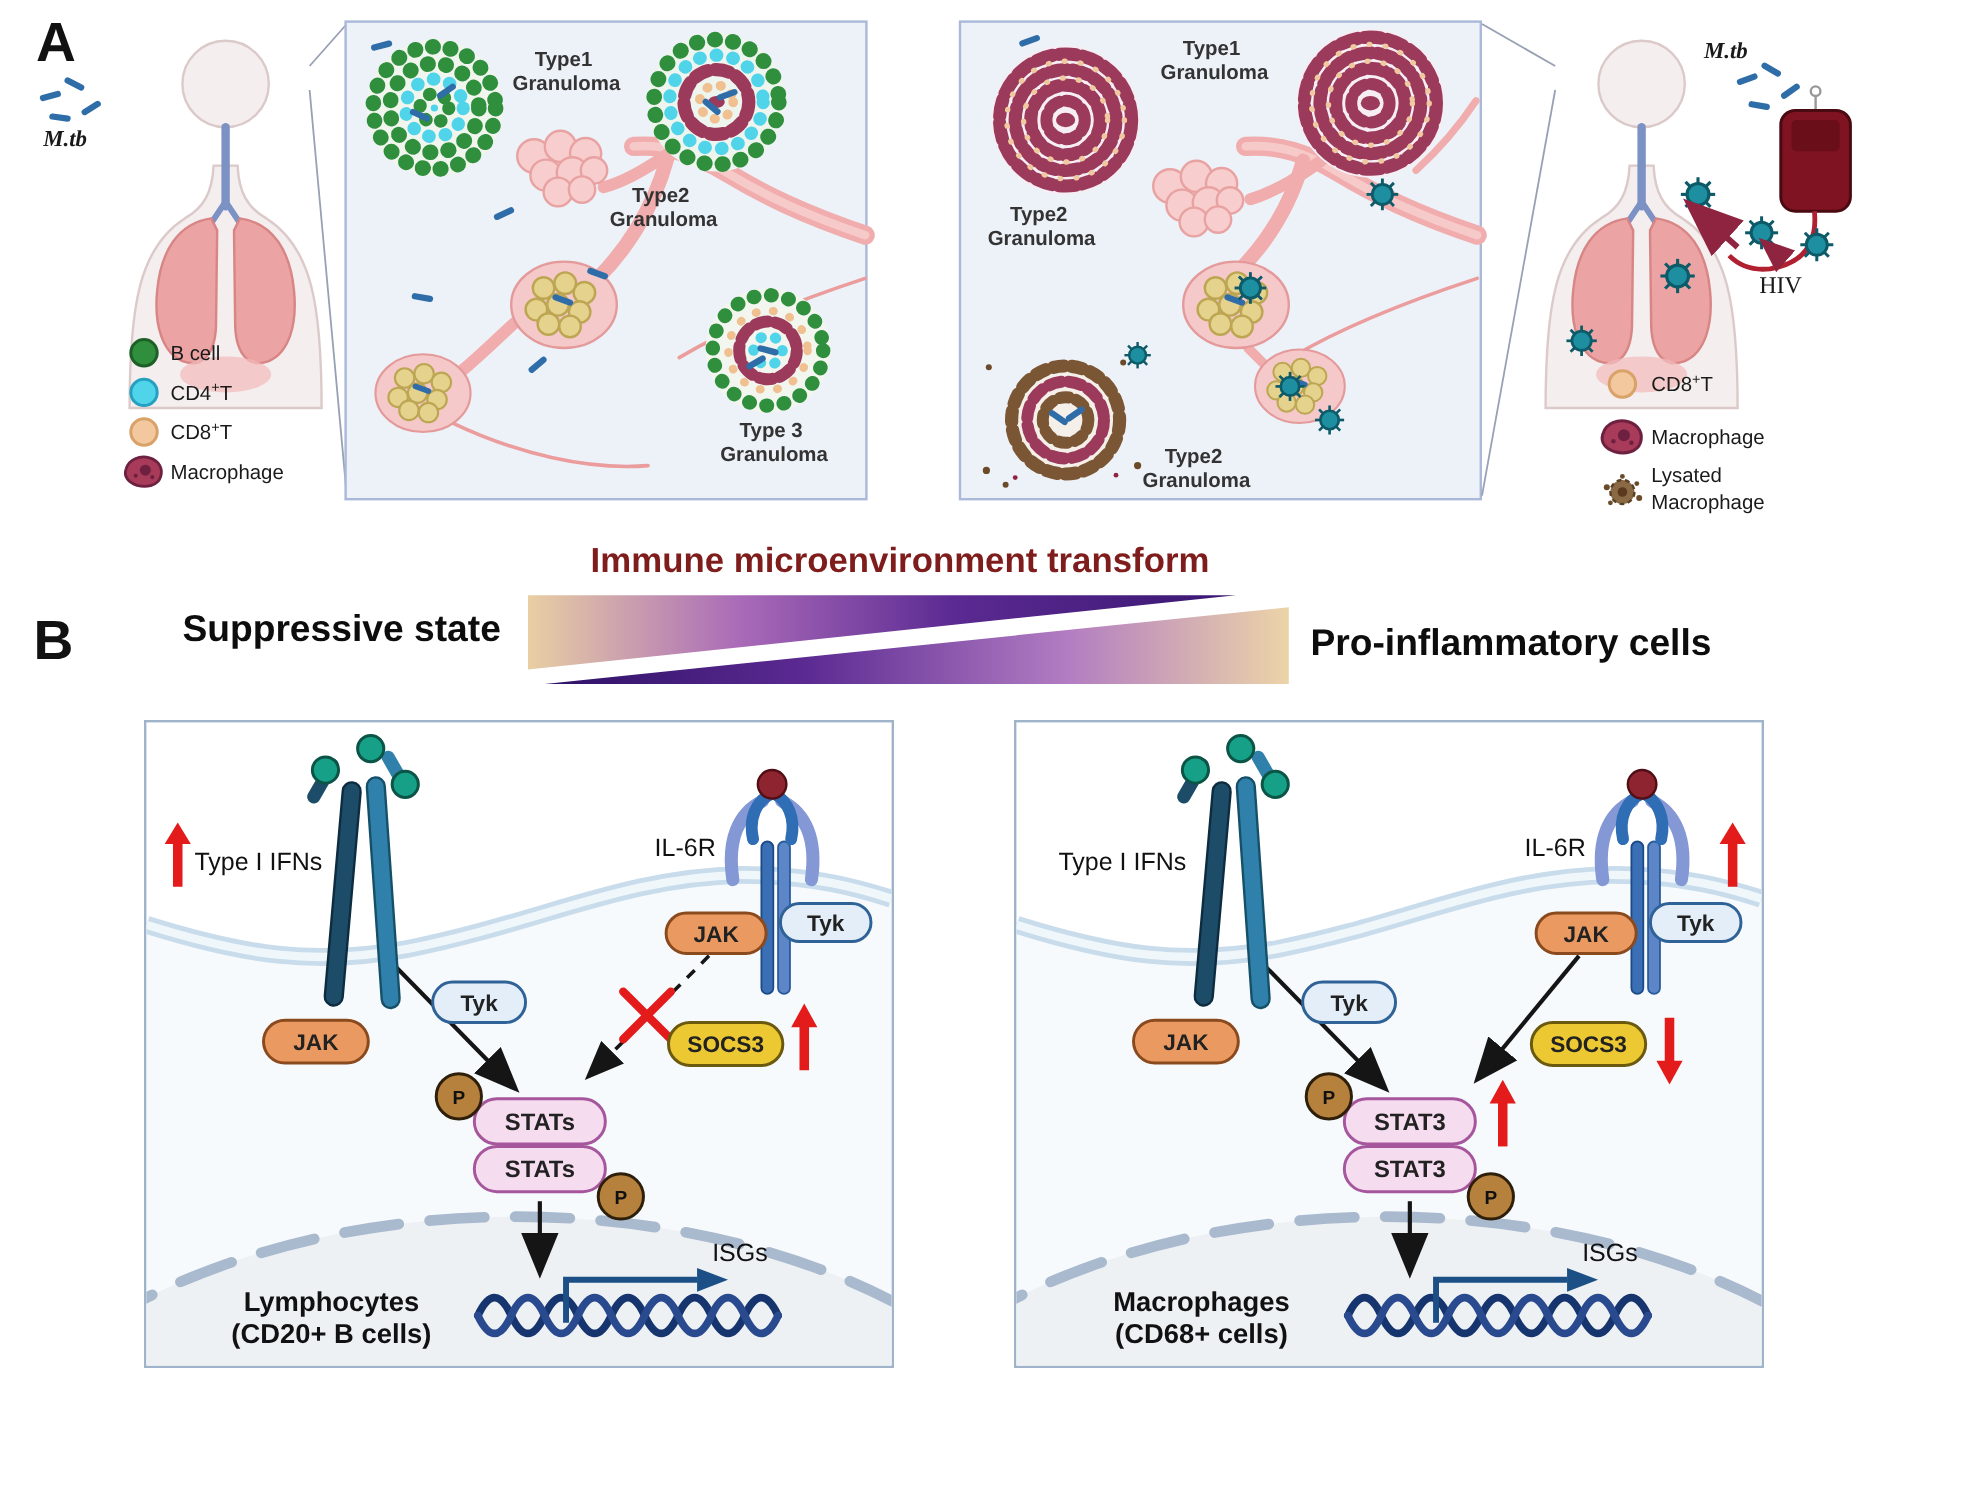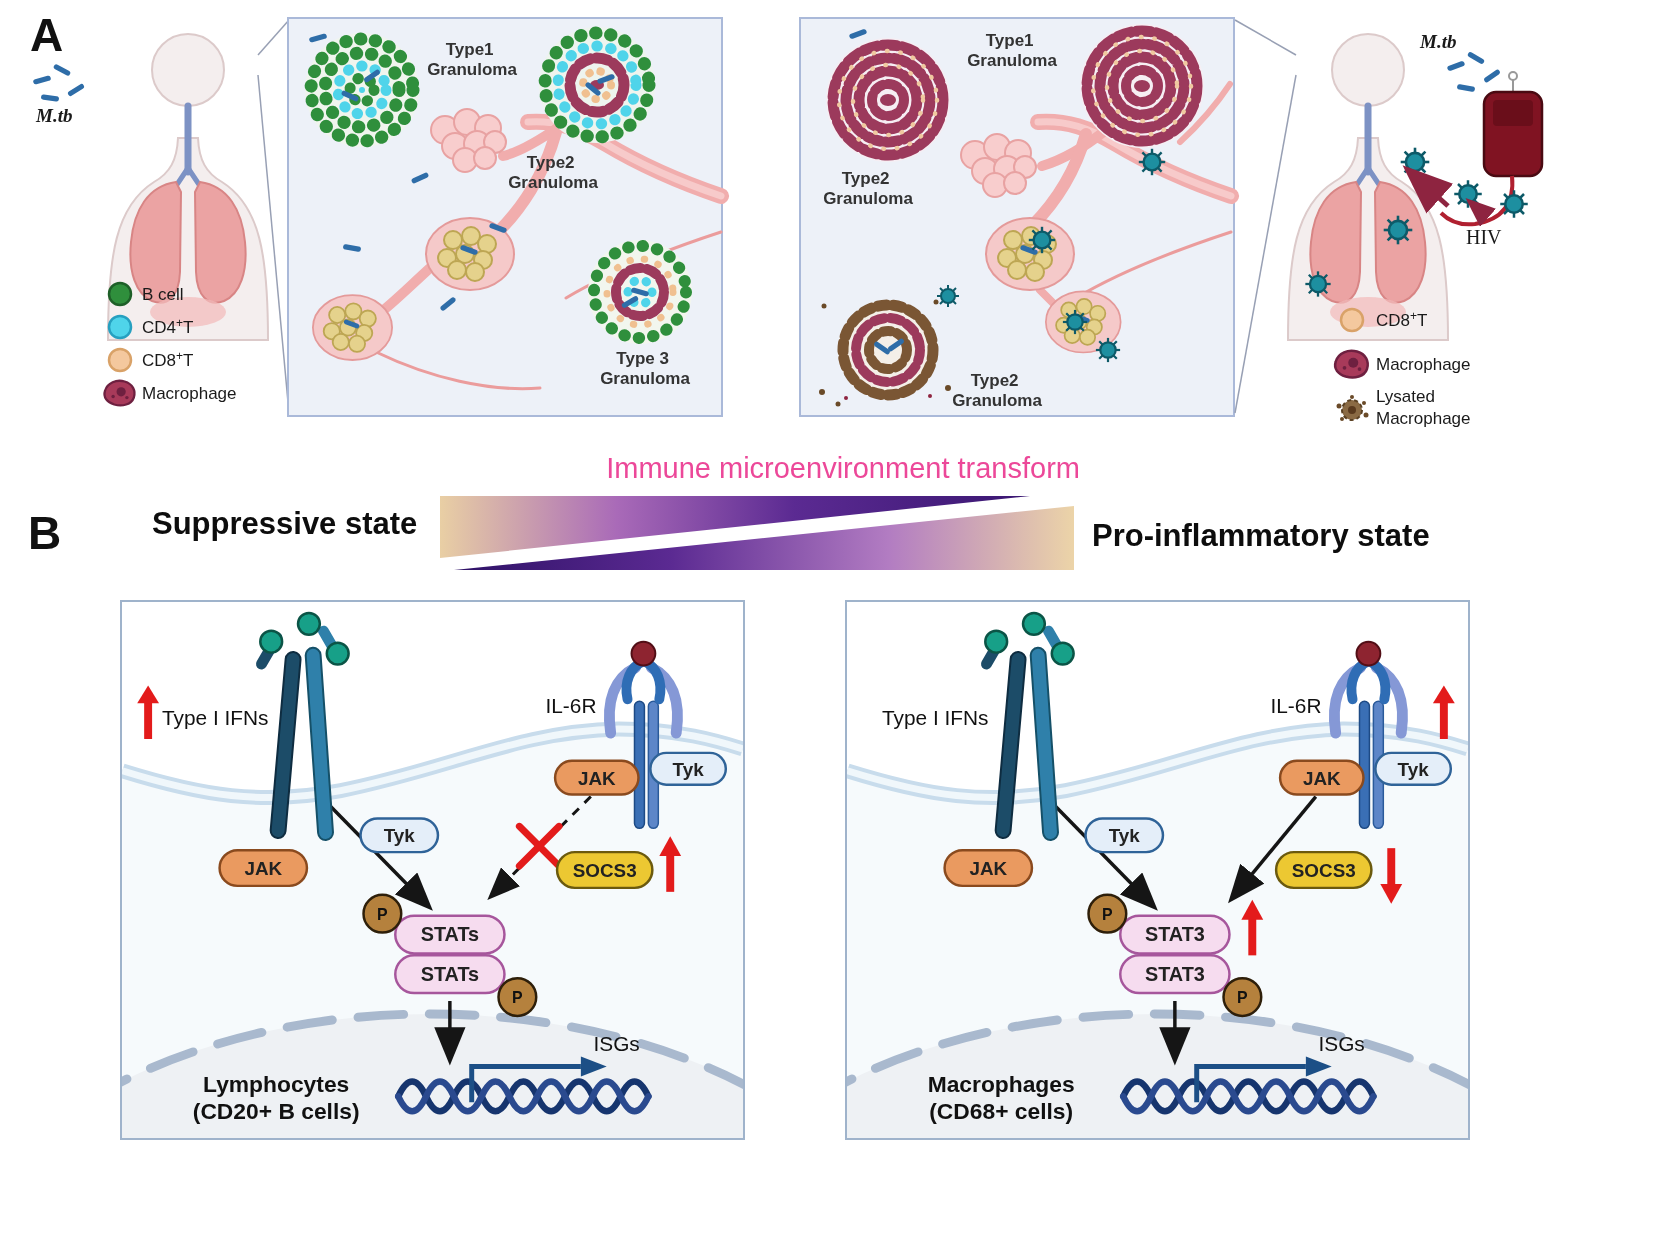--- a/index.html
+++ b/index.html
@@ -1,20 +1,20 @@
 <!DOCTYPE html>
 <html><head>
 <meta charset="utf-8">
 <style>
   * { margin:0; padding:0; box-sizing:border-box; }
   body { font-family:"Liberation Sans", sans-serif; background:#ffffff; }
   .stage { position:relative; width:1654px; height:1241px; background:#fff; overflow:hidden; }
   .abs { position:absolute; }
   .panel-letter { font-size:46px; font-weight:800; color:#111; }
-  .trans-title { width:660px; text-align:right; font-size:29px; font-weight:400; color:#ec4899; white-space:nowrap; }
+  .trans-title { width:660px; text-align:center; font-size:29px; font-weight:700; color:#7f1d1d; white-space:nowrap; }
   .state-label { font-size:31px; font-weight:700; color:#0d0d0d; white-space:nowrap;text-align:center; }
   svg text { font-family:"Liberation Sans", sans-serif; }
   .glabel { font-size:17px; font-weight:700; fill:#333; }
   .leg { font-size:17px; fill:#1a1a1a; }
   .serif-i { font-family:"Liberation Serif", serif; font-style:italic; font-weight:700; font-size:19px; fill:#1a1a1a; }
   .serif { font-family:"Liberation Serif", serif; font-size:20px; fill:#1a1a1a; }
   .sig-label { font-size:21px; fill:#111; }
   .pill-t { font-size:19px; font-weight:600; fill:#222; }
   .stat-t { font-size:20px; font-weight:600; fill:#222; }
   .p-t { font-size:16px; font-weight:700; fill:#111; }
@@ -326,21 +326,21 @@
         <stop offset="0%" stop-color="#2e1166"></stop>
           <stop offset="35%" stop-color="#5b2a92"></stop>
         <stop offset="70%" stop-color="#b27cc2"></stop>
           <stop offset="100%" stop-color="#ecd4a8"></stop>
       </linearGradient>
     </defs>
     <polygon points="0,8 590,8 0,70" fill="url(#gradA)"></polygon>
     <polygon points="14,82 634,82 634,18" fill="url(#gradB)"></polygon>
   </svg>
   <div class="abs state-label" style="left:152px;top:506px">Suppressive state</div>
-  <div class="abs state-label" style="left:1092px;top:518px">Pro-inflammatory state</div>
+  <div class="abs state-label" style="left:1092px;top:518px">Pro-inflammatory cells</div>
 
   <div class="abs panel-letter" style="left:28px;top:506px">B</div>
 
   <svg class="abs cellbox" style="left:120px;top:600px" width="625" height="540" viewBox="0 0 625 540">
     <defs>
       <marker id="arrL" markerWidth="11" markerHeight="9" refX="9" refY="4.5" orient="auto">
           <path d="M0,0 L11,4.5 L0,9 Z" fill="#151515"></path>
         </marker>
     </defs>
     <path d="M 0 170 C 80 195 140 205 220 190 C 330 168 400 130 500 128 C 560 128 600 140 625 148 L 625 540 L 0 540 Z" fill="#f6fafc"></path>

